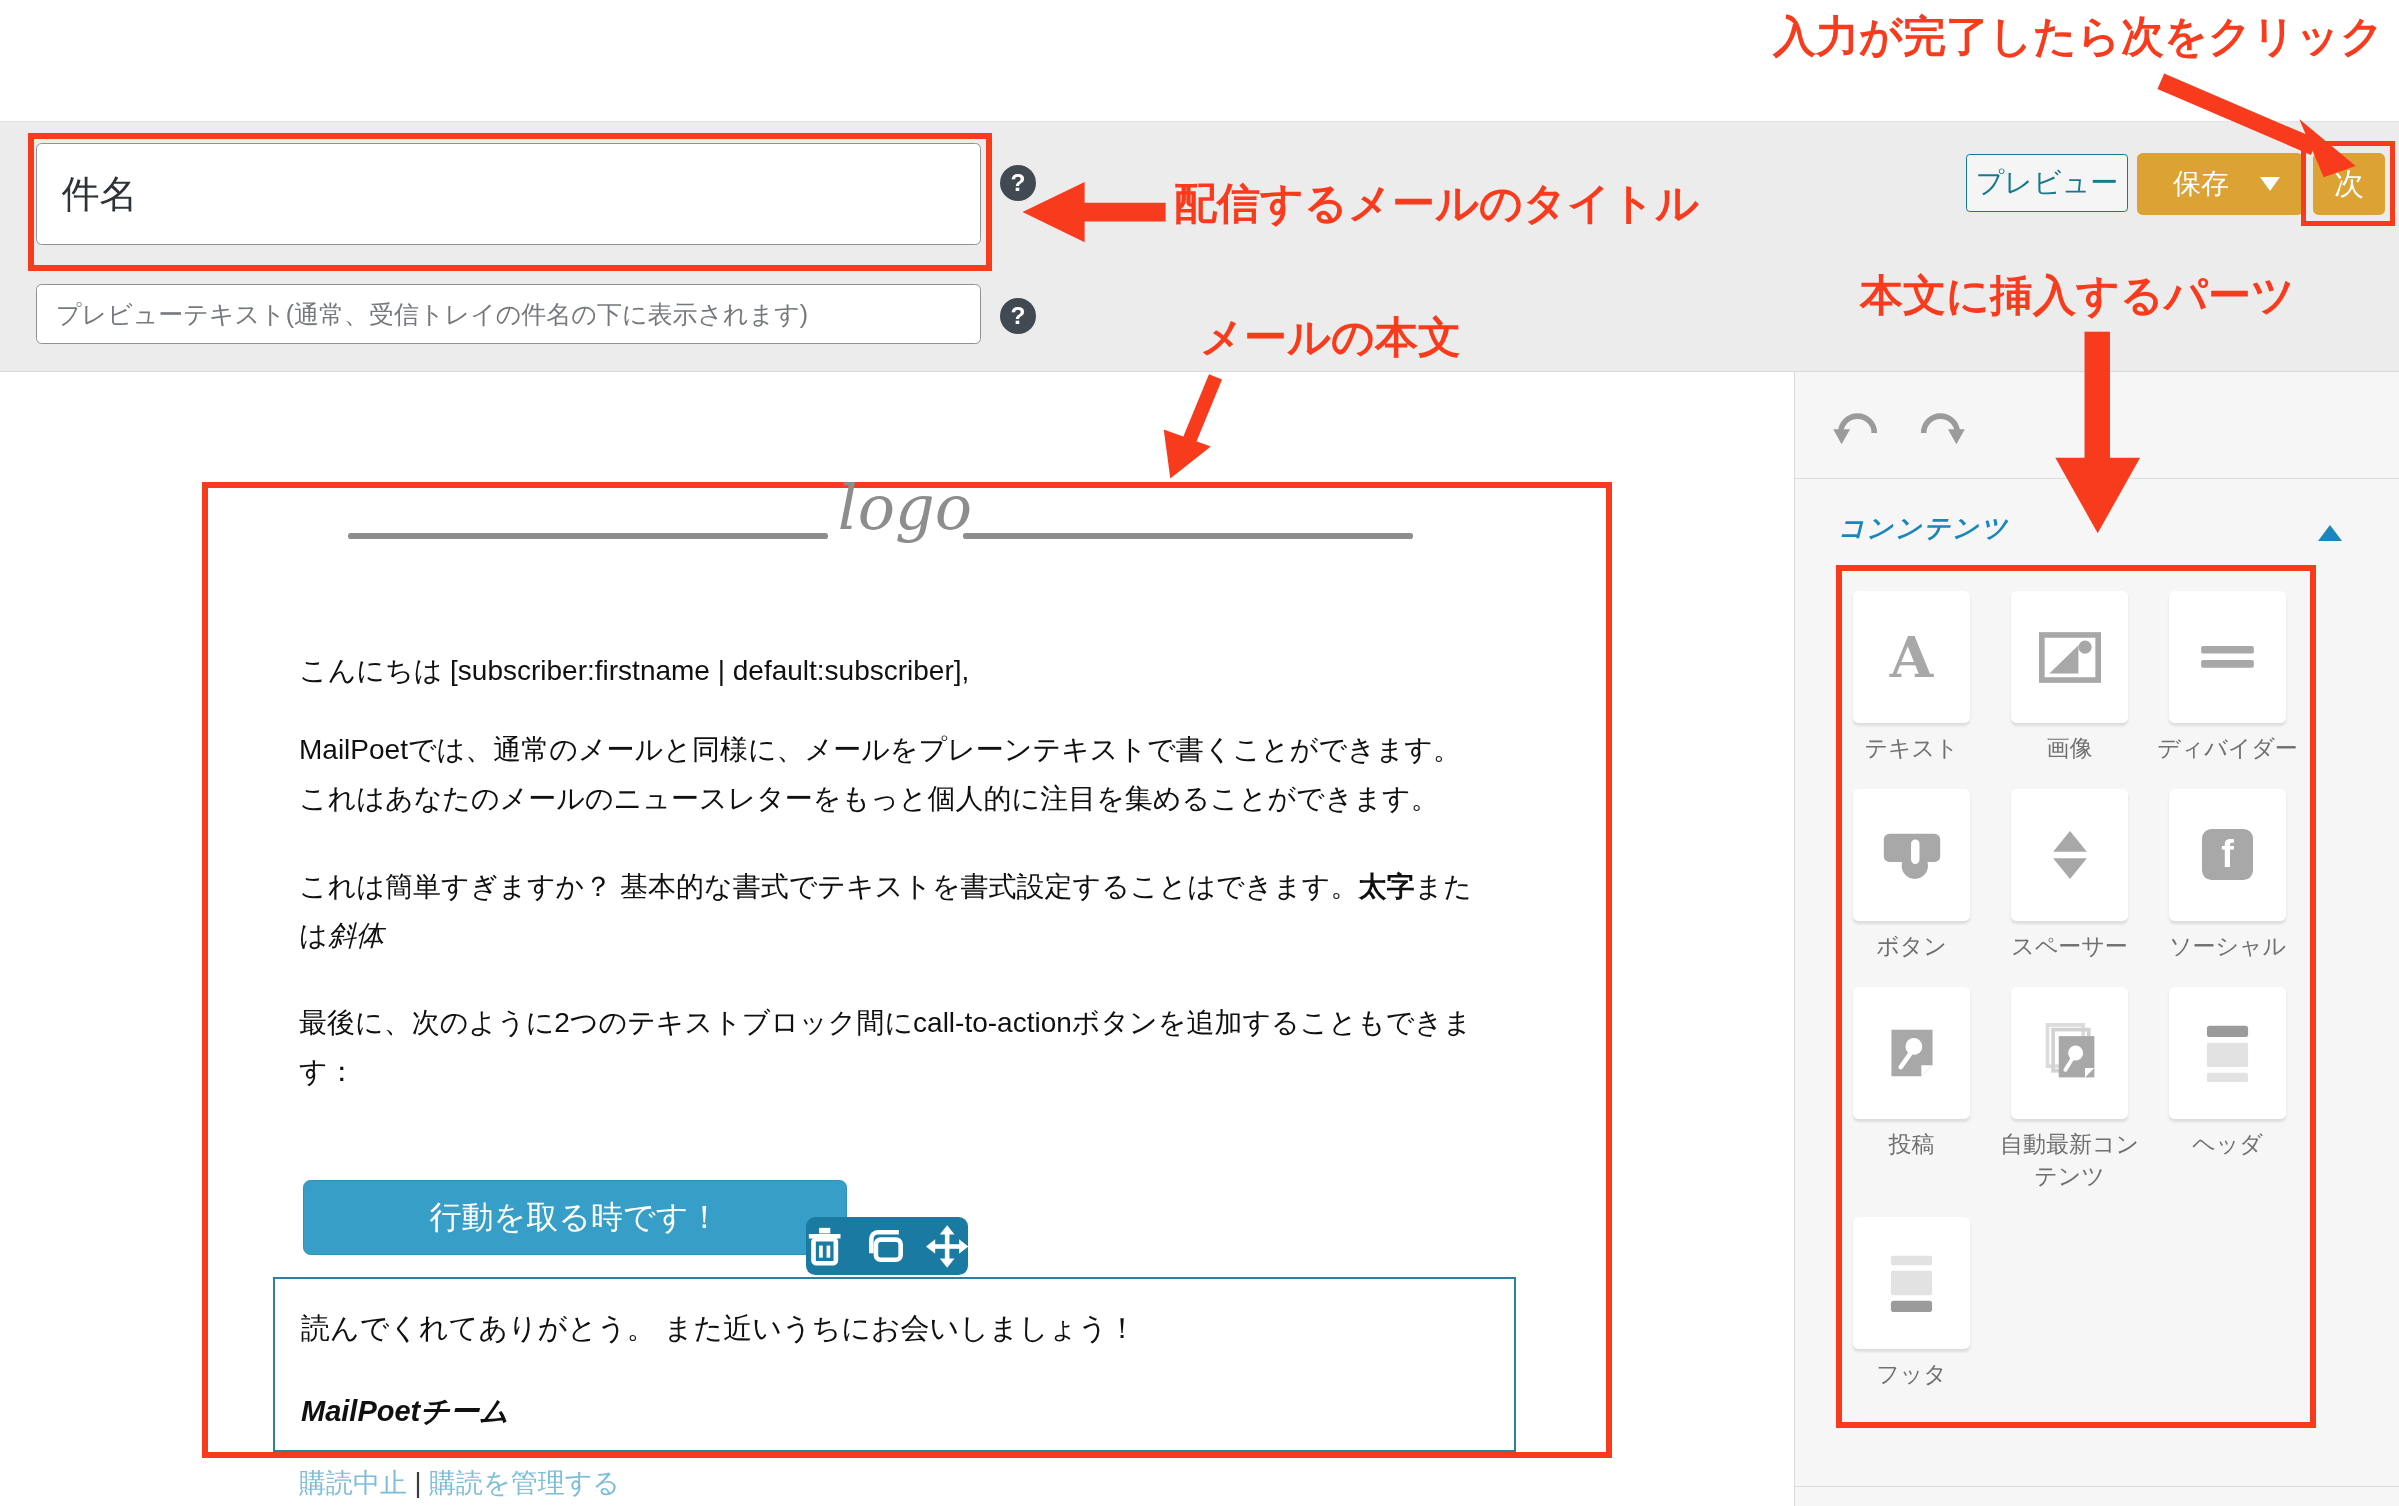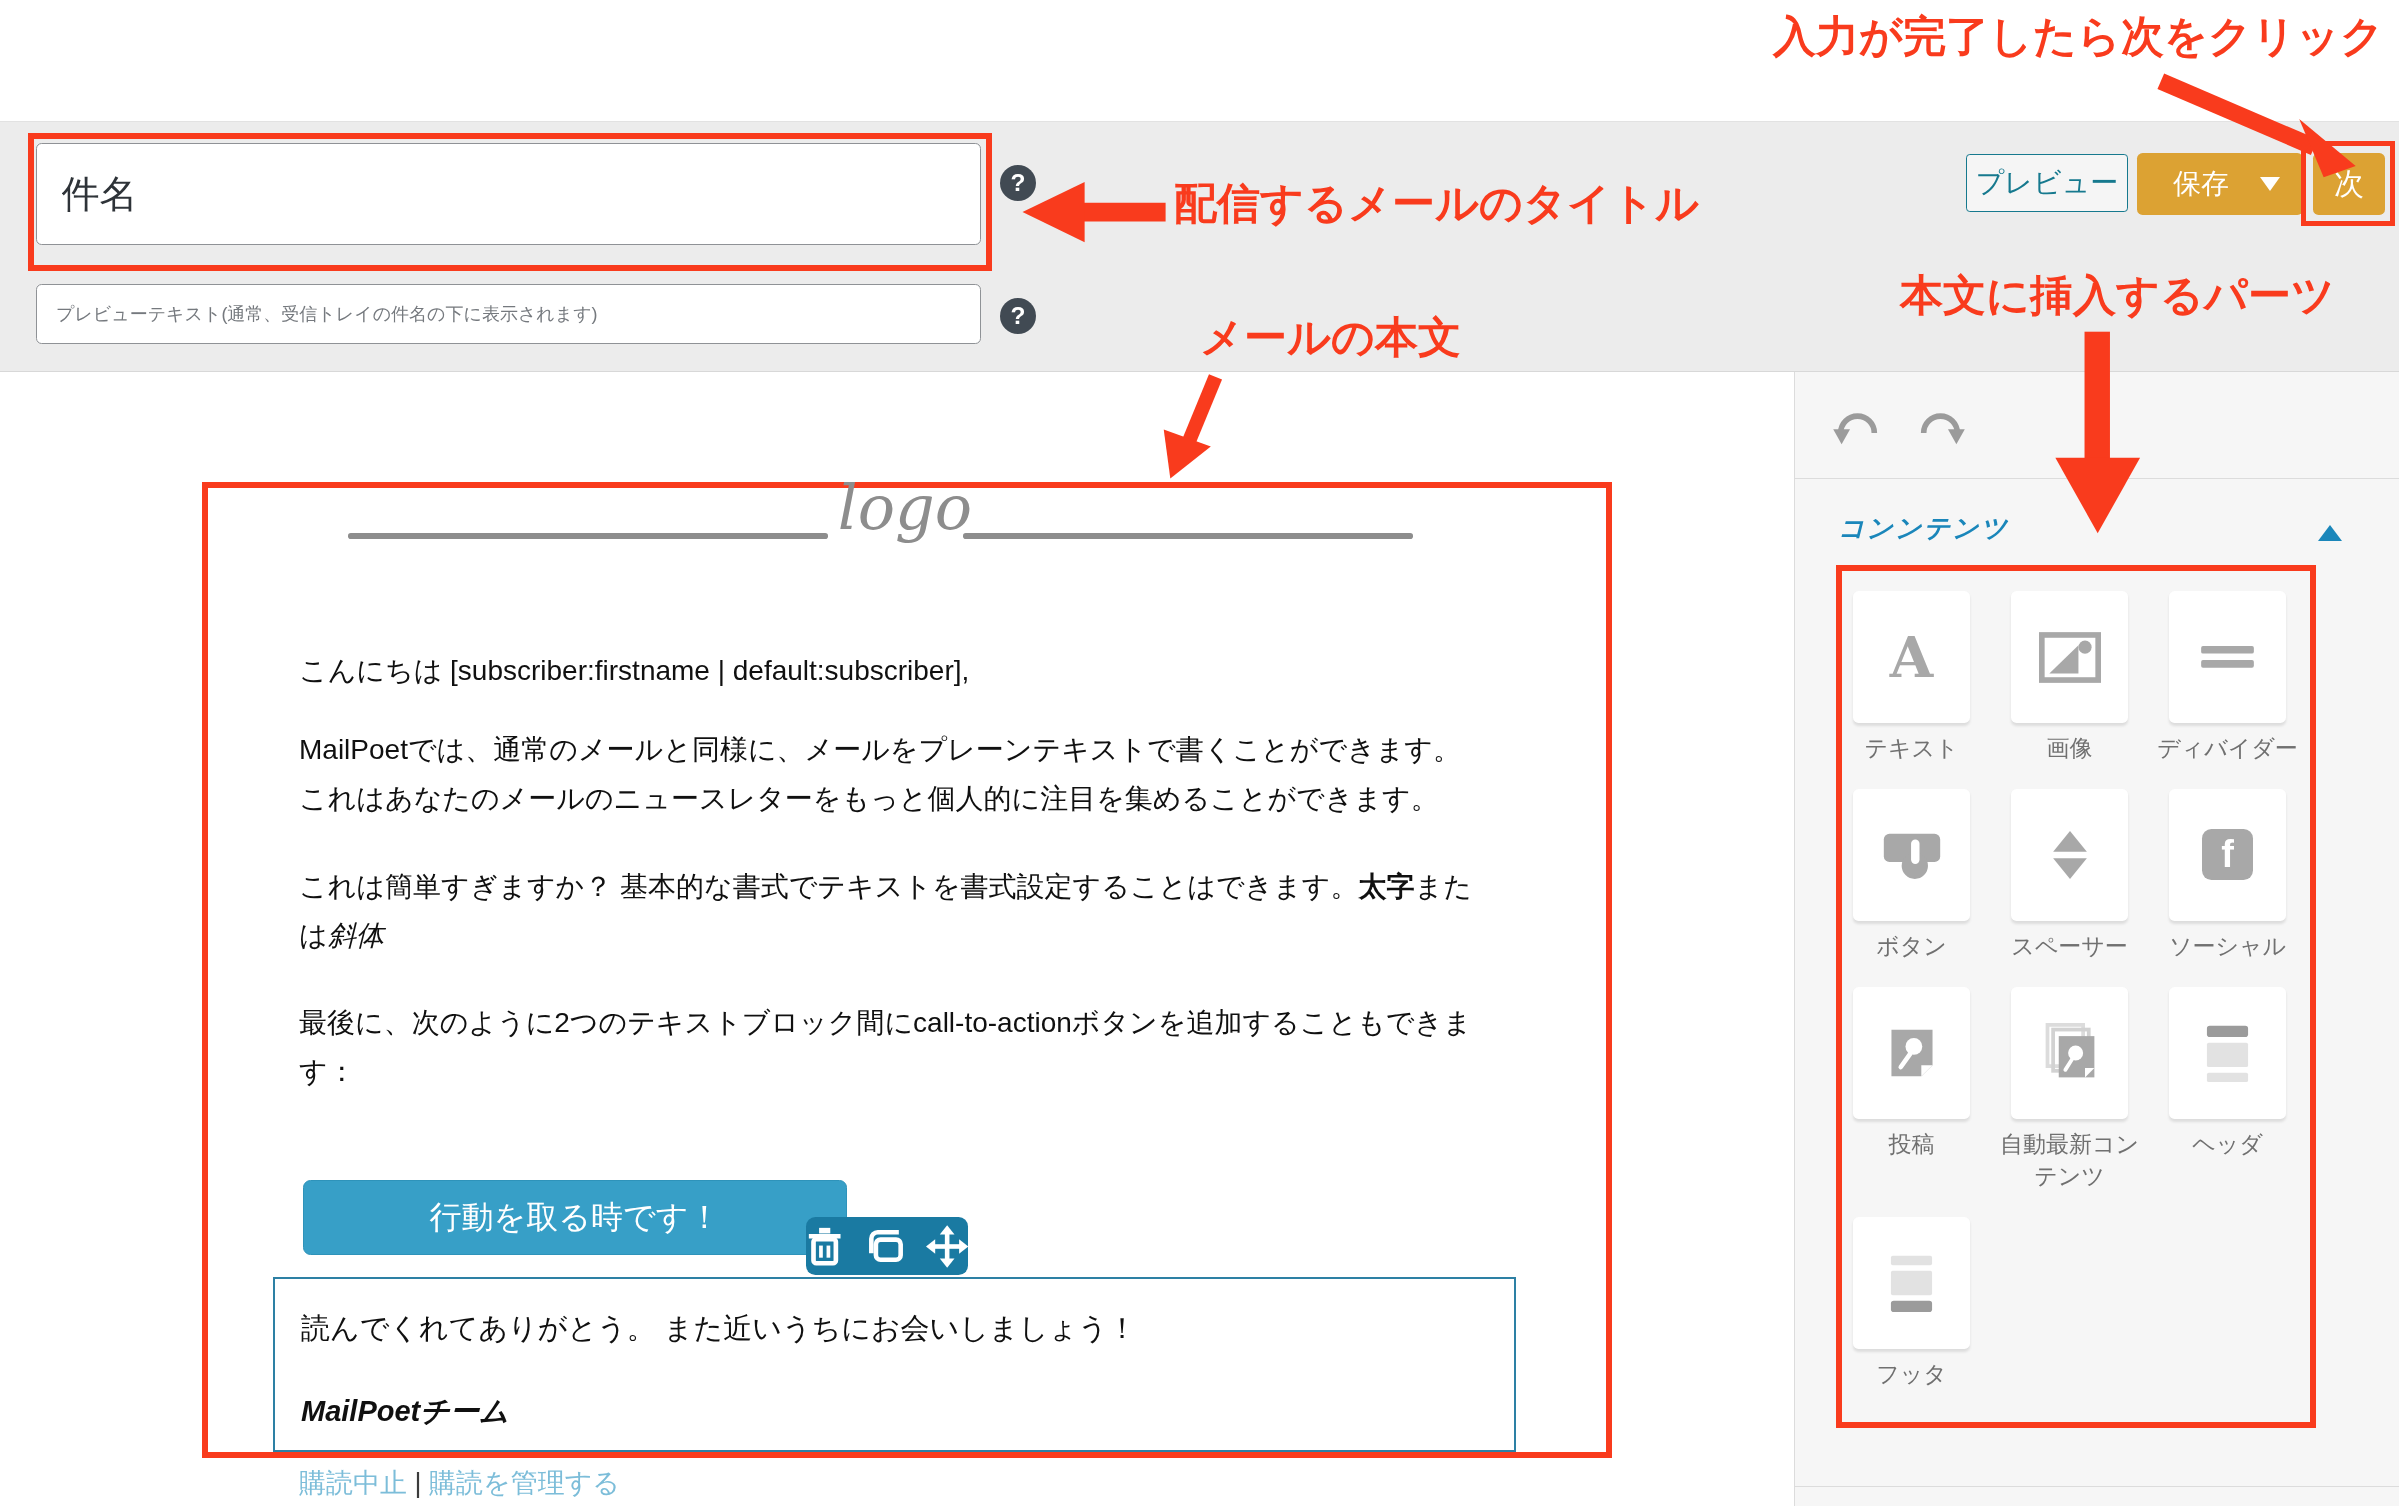--- a/index.html
+++ b/index.html
@@ -9,21 +9,21 @@
   .red-annot{color:#f93b1d;font-weight:bold;font-size:43px;white-space:nowrap;}
   
   .header-bar{left:0;top:121px;width:2399px;height:251px;background:#ececec;
               border-top:0.9px solid #e2e2e2;border-bottom:0.9px solid #d8d8d8;}
   .annot-box{border:6.6px solid #f93b1d;}
   .subject-box{left:28px;top:133px;width:964px;height:138px;}
   .subject-input{left:36px;top:143px;width:945px;height:102px;border:0.9px solid #8f9296;
                  border-radius:5.6px;background:#fff;font-size:38px;padding:0 24.5px;color:#2e3338;
                  font-family:"Liberation Sans",sans-serif;}
   .preview-input{left:36px;top:284px;width:945px;height:60px;border:0.9px solid #8f9296;
-                 border-radius:5.6px;background:#fff;font-size:18px;padding:0 19px;color:#555;
+                 border-radius:5.6px;background:#fff;font-size:25px;padding:0 19px;color:#555;
                  font-family:"Liberation Sans",sans-serif;}
   input::placeholder{color:#75797e;opacity:1;}
   .help{width:36px;height:36px;border-radius:50%;background:#414a53;color:#fff;font-size:24.5px;
         font-weight:bold;display:flex;align-items:center;justify-content:center;}
   .btn{display:flex;align-items:center;justify-content:center;cursor:pointer;text-align:right;}
   .btn-preview{left:1966px;top:154px;width:162px;height:58px;border:1.9px solid #16798e;
                border-radius:3.8px;color:#16798e;font-size:28px;background:#f5f5f5;}
   .btn-save{left:2137px;top:153px;width:166px;height:62px;background:#dca233;border-radius:5.6px;
             color:#fff;font-size:28px;justify-content:space-between;padding:0 22.6px 0 36px;}
   .caret{width:0;height:0;border-left:10.4px solid transparent;border-right:10.4px solid transparent;
@@ -254,21 +254,21 @@
           <rect x="2" y="18" width="44" height="26" rx="2" fill="#e2e2e2"></rect>
           <rect x="2" y="50" width="44" height="12" rx="3" fill="#9b9b9b"></rect>
         </svg>
       </div>
       <div class="cell-label">フッタ</div>
     </div>
   </div>
 
   <div class="abs sb-divider" style="top:1486px;"></div>
 
-  <div class="abs red-annot" style="left:1860px;top:267px;margin-left:40px;">本文に挿入するパーツ</div>
+  <div class="abs red-annot" style="left:1860px;top:267px;">本文に挿入するパーツ</div>
 
   <svg class="abs arrow-overlay" viewBox="0 0 2548 1600">
     <g fill="#f93b1d" stroke="#f93b1d">
       <line x1="2295" y1="86" x2="2458" y2="156" stroke-width="18"></line>
       <polygon points="2502,176 2442,126 2468,188" stroke="none"></polygon>
       <line x1="1238" y1="225" x2="1150" y2="225" stroke-width="20"></line>
       <polygon points="1086,225 1152,193 1152,257" stroke="none"></polygon>
       <line x1="1291" y1="400" x2="1263" y2="468" stroke-width="15"></line>
       <polygon points="1243,508 1236,456 1286,474" stroke="none"></polygon>
       <rect x="2214" y="352" width="27" height="140" stroke="none"></rect>

